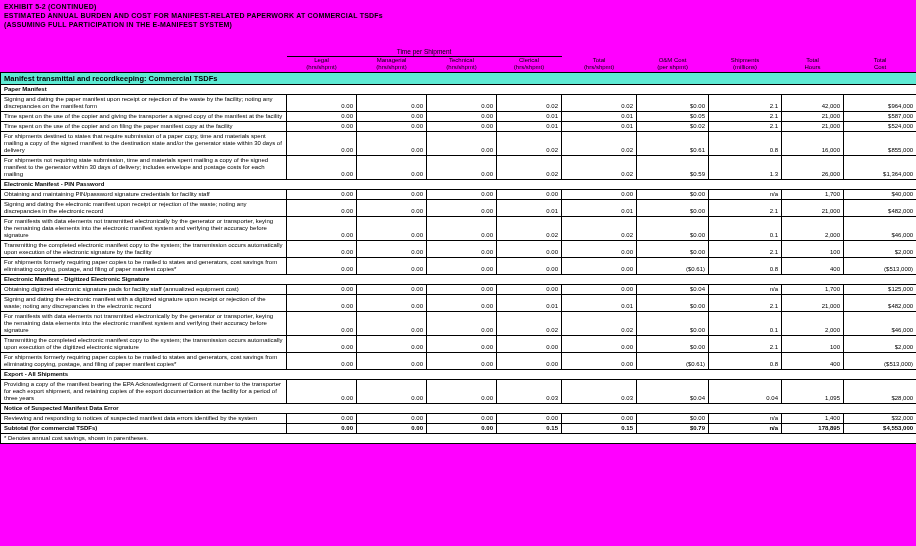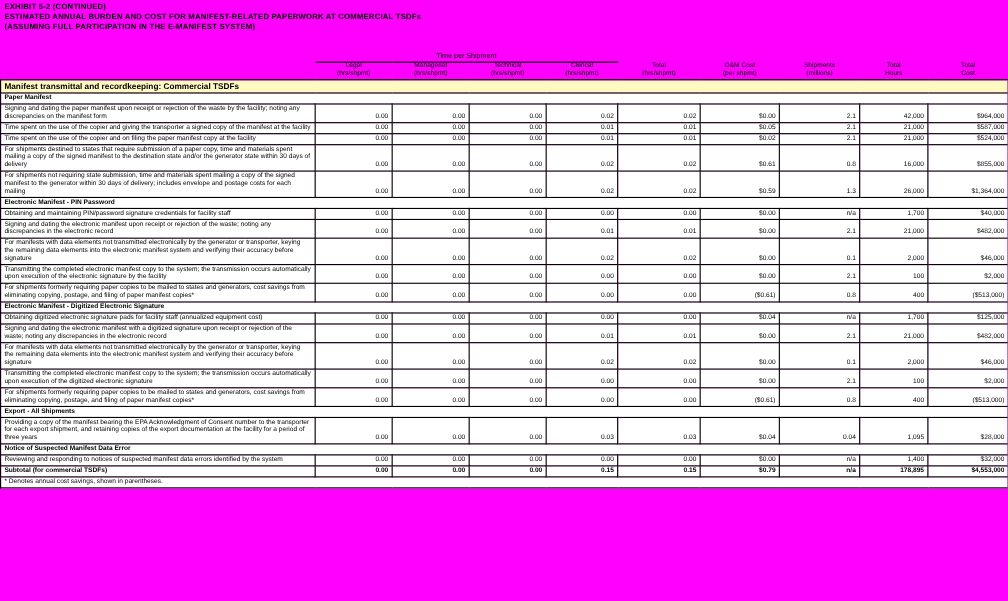--- a/index.html
+++ b/index.html
@@ -24,21 +24,21 @@
     border:none;border-bottom:1px solid #000;background:transparent;
     text-align:center;font-size:6.5px;padding:0 2px 1px;
   }
   .hdr{
     border:none;border-bottom:1px solid #000;background:transparent;
     text-align:center;vertical-align:bottom;padding:0 1px 1px;font-weight:normal;
   }
   .hdr .l1,.hdr .l2{display:block;font-size:6px;line-height:7px;}
   
   .band td{
-    background:#fef9c3;border:1px solid #000;
+    background:#5eead4;border:1px solid #000;
     font-weight:bold;font-size:7.5px;line-height:9px;padding:1px 3px;
   }
   
   tbody td{border:1px solid #000;background:#FFFFFF;}
   .section-row td{font-weight:bold;}
   .desc{text-align:left;}
   .val{text-align:right;}
   .subtotal-row td{font-weight:bold;}
   .footnote-row td{font-size:6px;font-weight:normal;}
 </style>

